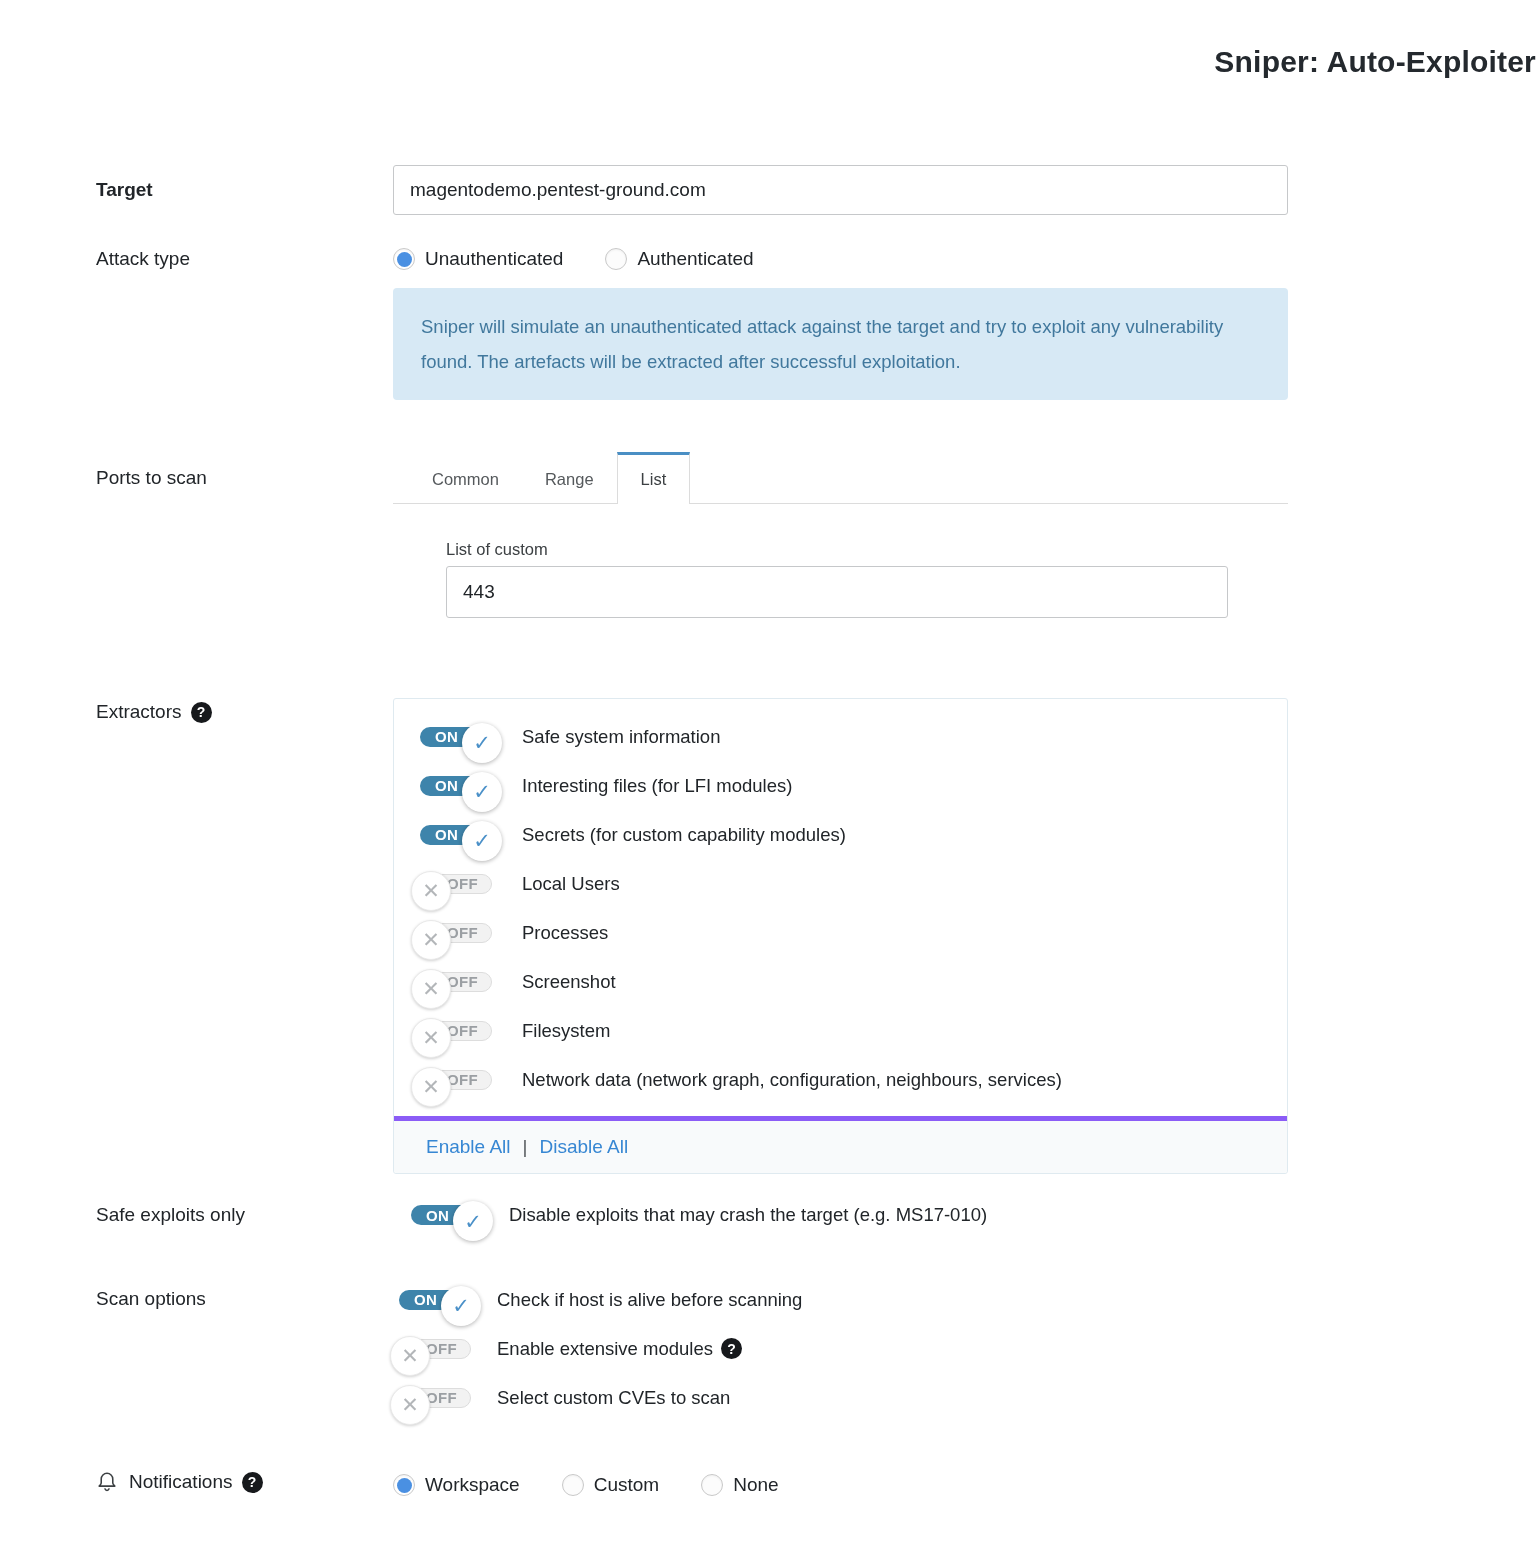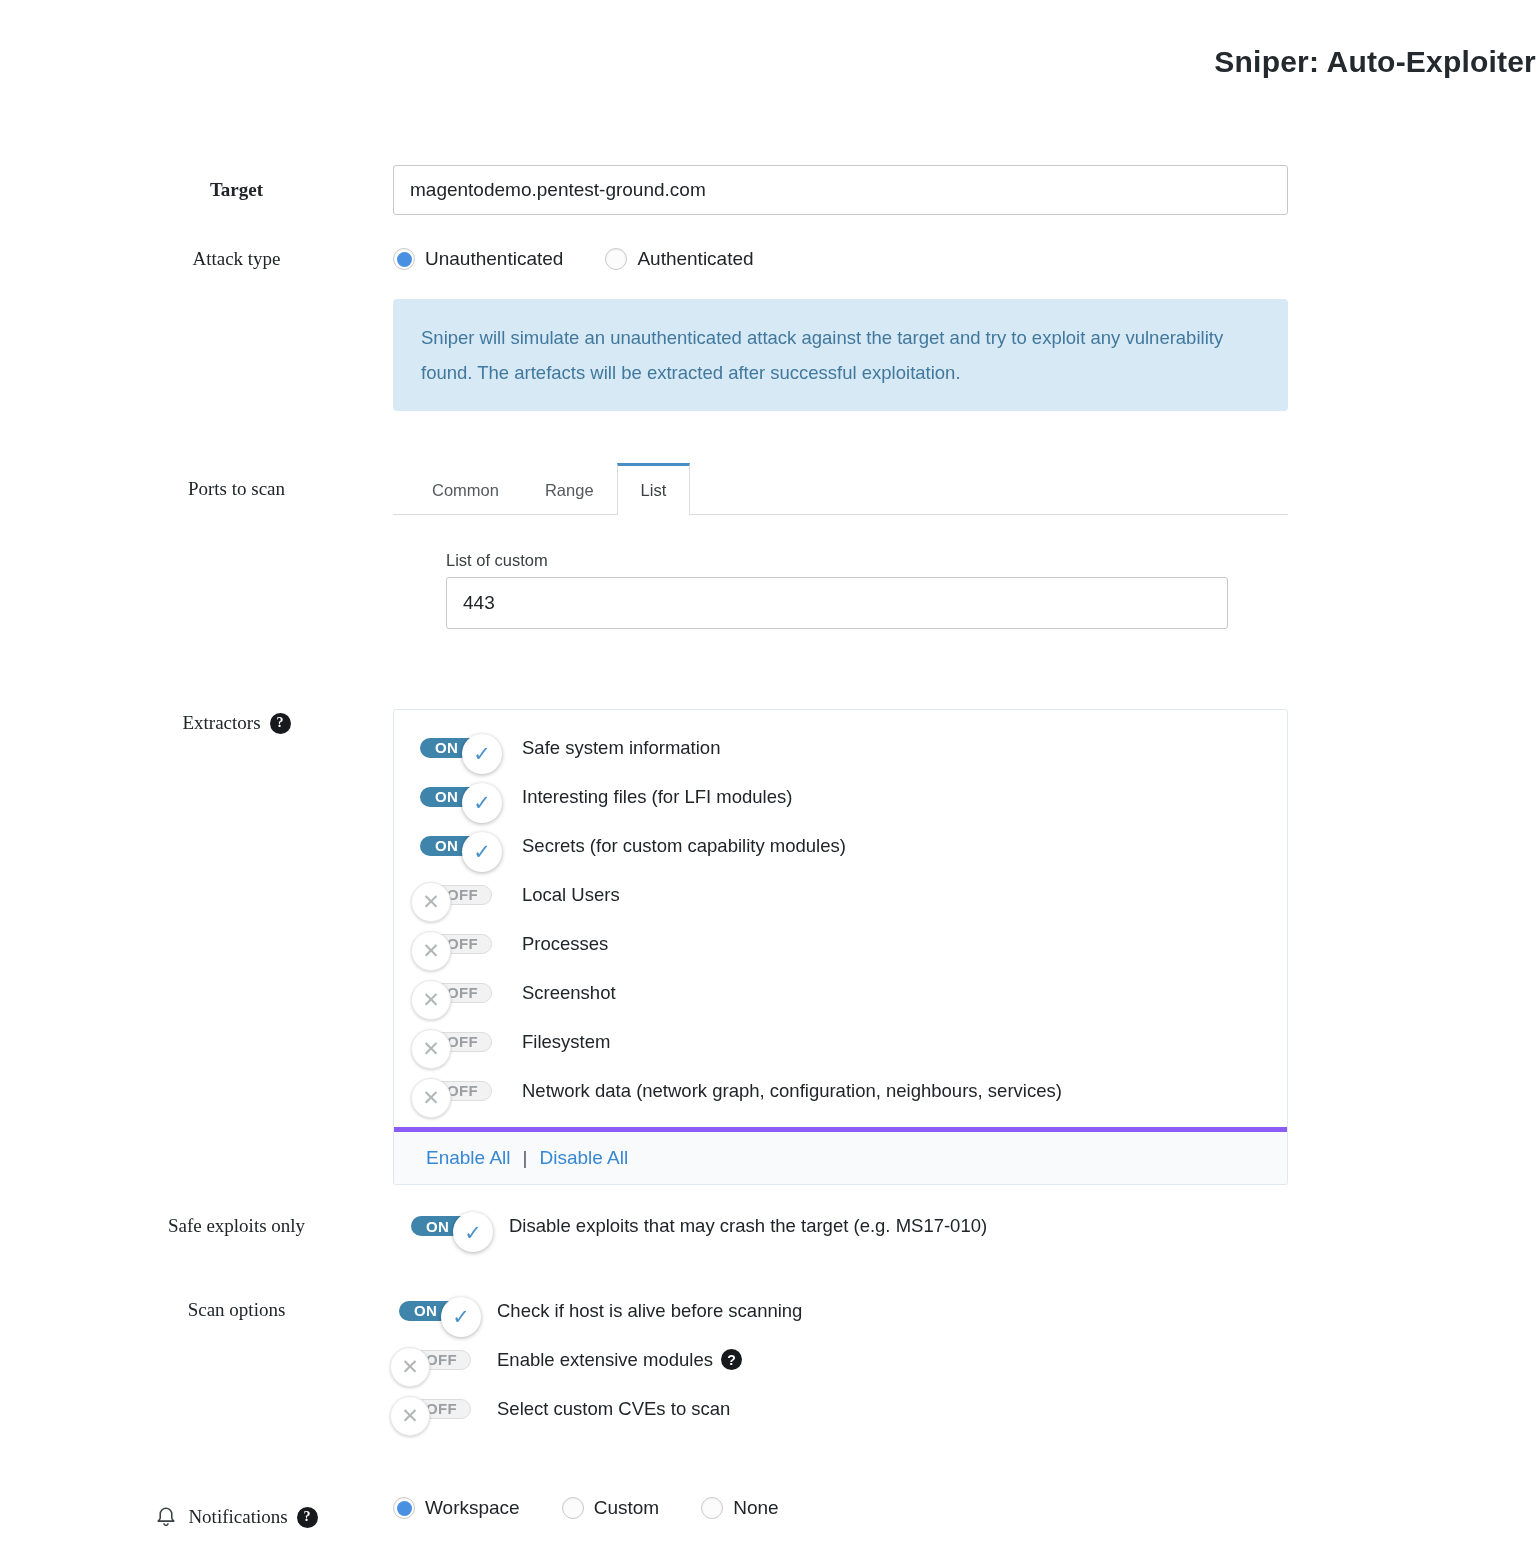--- a/index.html
+++ b/index.html
@@ -13,40 +13,40 @@
 
   .title {
     margin: 0; text-align: right;
     font-size: 30px; font-weight: 700; color: #24292e; line-height: 52px;
     letter-spacing: .2px;
   }
 
   .row { display: flex; align-items: flex-start; }
   .label-col {
     width: 297px; padding-right: 16px; flex-shrink: 0;
-    text-align: center; font-size: 19px; color: #212529; line-height: 24px; font-family: Liberation Serif, serif;
+    text-align: left; font-size: 19px; color: #212529; line-height: 24px;
   }
   .content-col { width: 895px; flex-shrink: 0; }
   .v-center { align-items: center; }
 
   .lbl { font-size: 19px; color: #212529; }
   .lbl.bold { font-weight: 700; }
   .lbl-with-help { display: inline-flex; align-items: center; gap: 9px; }
 
   .help {
     display: inline-flex; align-items: center; justify-content: center;
     width: 21px; height: 21px; border-radius: 50%;
     background: #17191c; color: #fff; font-size: 14px; font-weight: 700;
     cursor: pointer; flex-shrink: 0;
   }
 
   
   .target-row { margin-top: 77px; }
   .attack-row { margin-top: 32px; }
-  .info-row   { margin-top: 28px; }
+  .info-row   { margin-top: 17px; }
   .ports-row  { margin-top: 52px; }
   .extractors-row { margin-top: 80px; }
   .safe-row   { margin-top: 22px; gap: 12px; }
   .scan-row   { margin-top: 41px; }
   .notif-row  { margin-top: 48px; }
 
   
   .text-input {
     height: 50px; width: 100%;
     border: 1px solid #c6c8ca; border-radius: 3px;
@@ -128,21 +128,21 @@
   .pipe { color: #55595c; }
 
   
   .inline-toggle-row { display: flex; align-items: center; height: 38px; }
   .inline-toggle-row .toggle { margin-left: 6px; }
   .inline-toggle-row .row-label { margin-left: 26px; font-size: 18.5px; color: #212529; display: inline-flex; align-items: center; gap: 8px; }
   .scan-stack .inline-toggle-row { height: 49px; }
   .label-col.scan-label { padding-top: 12px; }
 
   
-  .notif-label-wrap { display: inline-flex; align-items: center; gap: 9px; margin-top: 24px; }
+  .notif-label-wrap { display: inline-flex; align-items: center; gap: 9px; }
   .bell-icon { display: inline-flex; flex-shrink: 0; margin-right: 2px; }
 </style>
 </head>
 <body>
 
 <div class="page">
 
   <h1 class="title">Sniper: Auto-Exploiter</h1>
 
   <div class="row v-center target-row">

